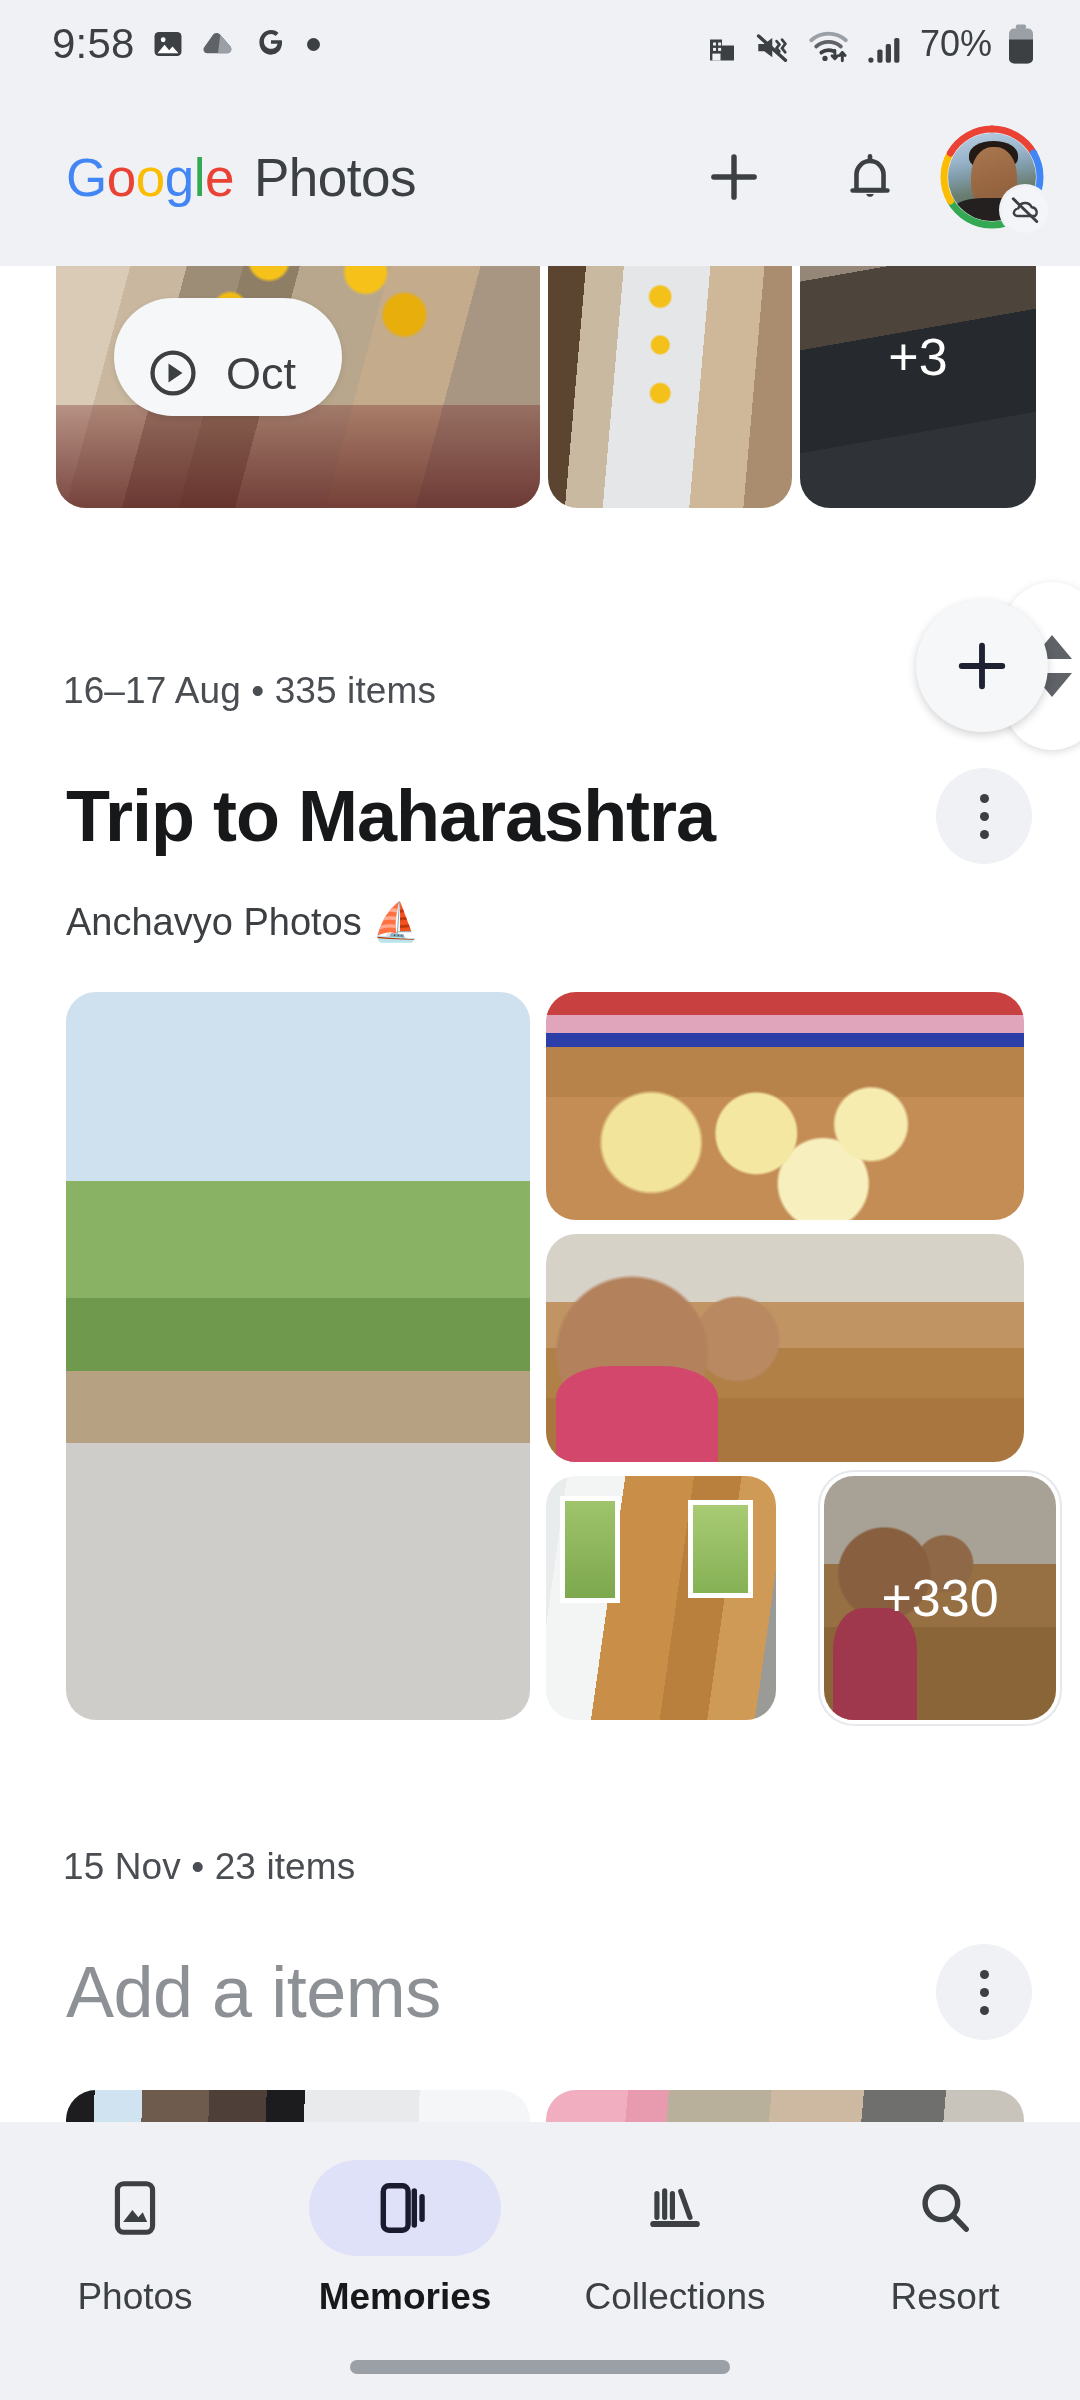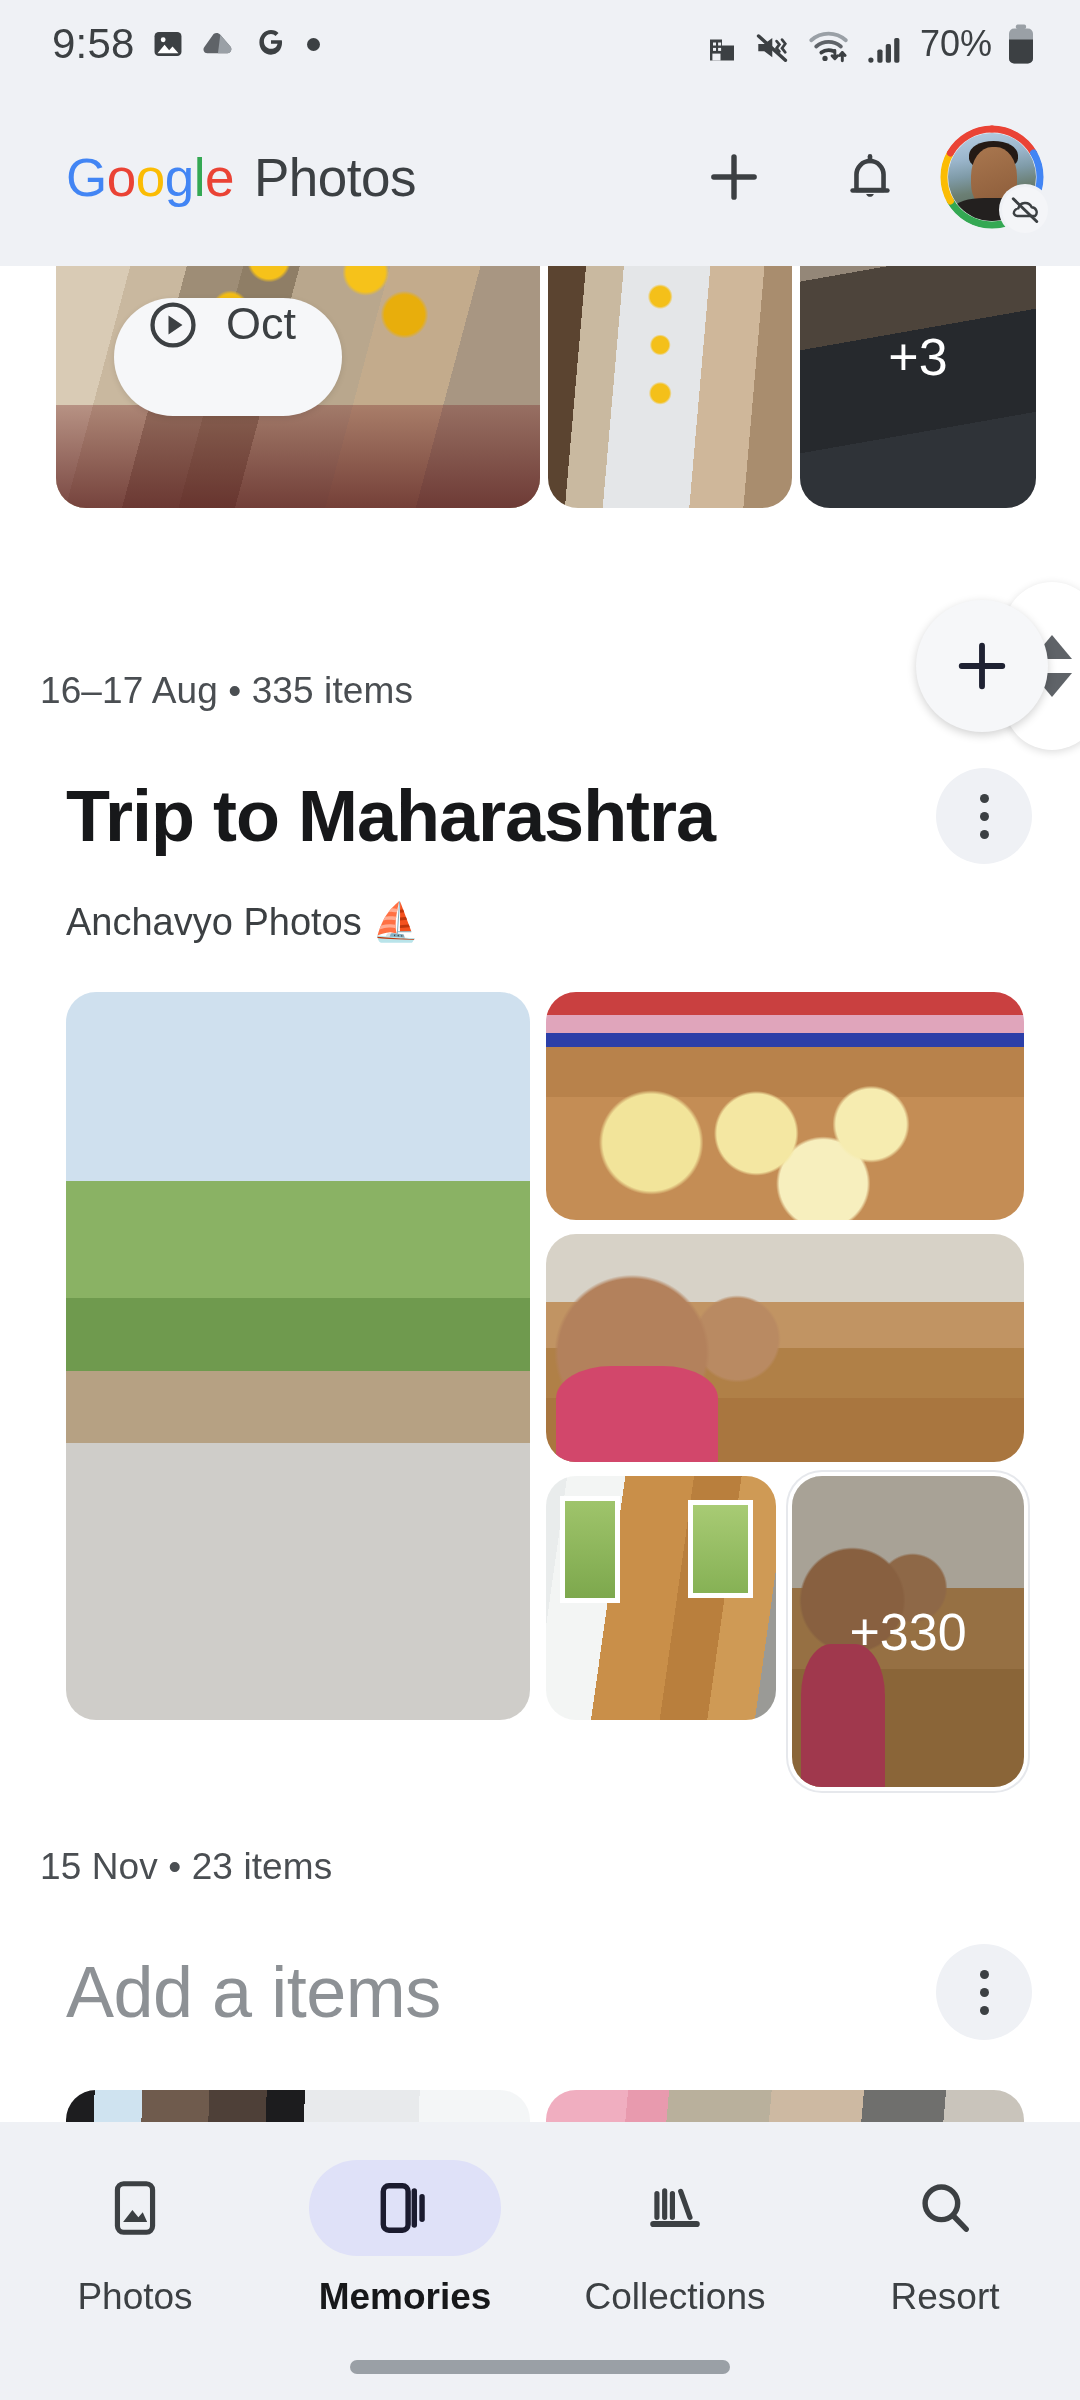--- a/index.html
+++ b/index.html
@@ -127,23 +127,23 @@
       linear-gradient(180deg,#cdc6b8 0 36%,#b78952 36% 62%,#a97c45 62% 100%);}
   .tex-selfie2:after{content:"";position:absolute;left:4%;bottom:0;width:36%;height:46%;
       background:#c4455f;border-radius:36% 36% 0 0;}
   .tex-curtain{background:linear-gradient(92deg,#1d1d1f 0 6%,#cfe3f0 6% 16%,#6f5b4d 16% 30%,#4e4038 30% 42%,#1c1c1e 42% 50%,#e8eaec 50% 74%,#f4f6f7 74% 100%);}
   .tex-baby{background:
       radial-gradient(circle at 52% 70%,#c79a79 0 26%,transparent 27%),
       linear-gradient(95deg,#f0aec0 0 16%,#e89aae 16% 24%,#b9b09c 24% 44%,#cdb9a2 44% 62%,#6f6f6d 62% 78%,#c9c4bb 78% 100%);}
 
   .chip-play {
     position:absolute; left:58px; top:92px;
-    height:118px; padding:0 46px 0 32px;
+    height:118px; padding:0 46px 16px 32px;
     background:#f6f7f9; border-radius:60px;
-    display:flex; align-items:flex-start; gap:26px;
+    display:flex; align-items:flex-end; gap:26px;
     box-shadow:0 2px 6px rgba(0,0,0,.10);
   }
   .chip-play .label { font-size:45px; color:#3c4043; }
   .overlay-count {
     position:absolute; inset:0; display:flex; align-items:center; justify-content:center;
     color:#fff; font-size:52px; background:rgba(0,0,0,.18);
   }
   #fab-add {
     position:absolute; left:916px; top:334px; width:132px; height:132px;
     border-radius:50%; background:#f6f7f9;
@@ -155,21 +155,21 @@
     border-radius:48px; background:#fff;
     box-shadow:0 2px 8px rgba(0,0,0,.14);
     display:flex; flex-direction:column; align-items:center; justify-content:center; gap:14px;
     z-index:5; cursor:pointer;
   }
   .tri-up { width:0;height:0;border-left:20px solid transparent;border-right:20px solid transparent;border-bottom:24px solid #5f6368; }
   .tri-down { width:0;height:0;border-left:20px solid transparent;border-right:20px solid transparent;border-top:24px solid #5f6368; }
 
   
   .memory { position:absolute; left:0; width:1080px; }
-  .mem-meta { font-size:37px; color:#4a4e52; margin-left:40px; letter-spacing:.1px; }
+  .mem-meta { font-size:37px; color:#4a4e52; margin-left:63px; letter-spacing:.1px; }
   .mem-head { display:flex; align-items:center; padding:0 48px 0 66px; margin-top:56px; }
   .mem-title { font-size:72px; font-weight:700; color:#17181a; letter-spacing:-1px; flex:1; }
   .mem-title.placeholder { color:#8d9195; font-weight:400; letter-spacing:-.5px; }
   .mem-more {
     width:96px; height:96px; border-radius:50%; background:#eff1f5;
     display:flex; flex-direction:column; align-items:center; justify-content:center; gap:9px;
     cursor:pointer; flex:0 0 auto;
   }
   .mem-more i { width:9px; height:9px; border-radius:50%; background:#3c4043; display:block; }
   .mem-sub { font-size:38px; color:#3c4043; margin:36px 0 0 66px; display:flex; align-items:center; gap:12px; }
@@ -354,21 +354,21 @@
       </div>
       <div class="tile" style="left:546px;top:0;width:478px;height:228px">
         <div class="ph tex-food"></div>
       </div>
       <div class="tile" style="left:546px;top:242px;width:478px;height:228px">
         <div class="ph tex-selfie"></div>
       </div>
       <div class="tile" style="left:546px;top:484px;width:230px;height:244px">
         <div class="ph tex-cabin"></div>
       </div>
-      <div class="tile outlined" style="left:792px;top:484px;width:232px;height:311px">
+      <div class="tile outlined" style="left:824px;top:484px;width:232px;height:244px">
         <div class="ph tex-selfie2"></div>
         <div class="overlay-count">+330</div>
       </div>
     </div>
   </div>
 
   <div class="memory" style="top:1580px">
     <div class="mem-meta">15 Nov  •  23 items</div>
     <div class="mem-head">
       <div class="mem-title placeholder">Add a items</div>

